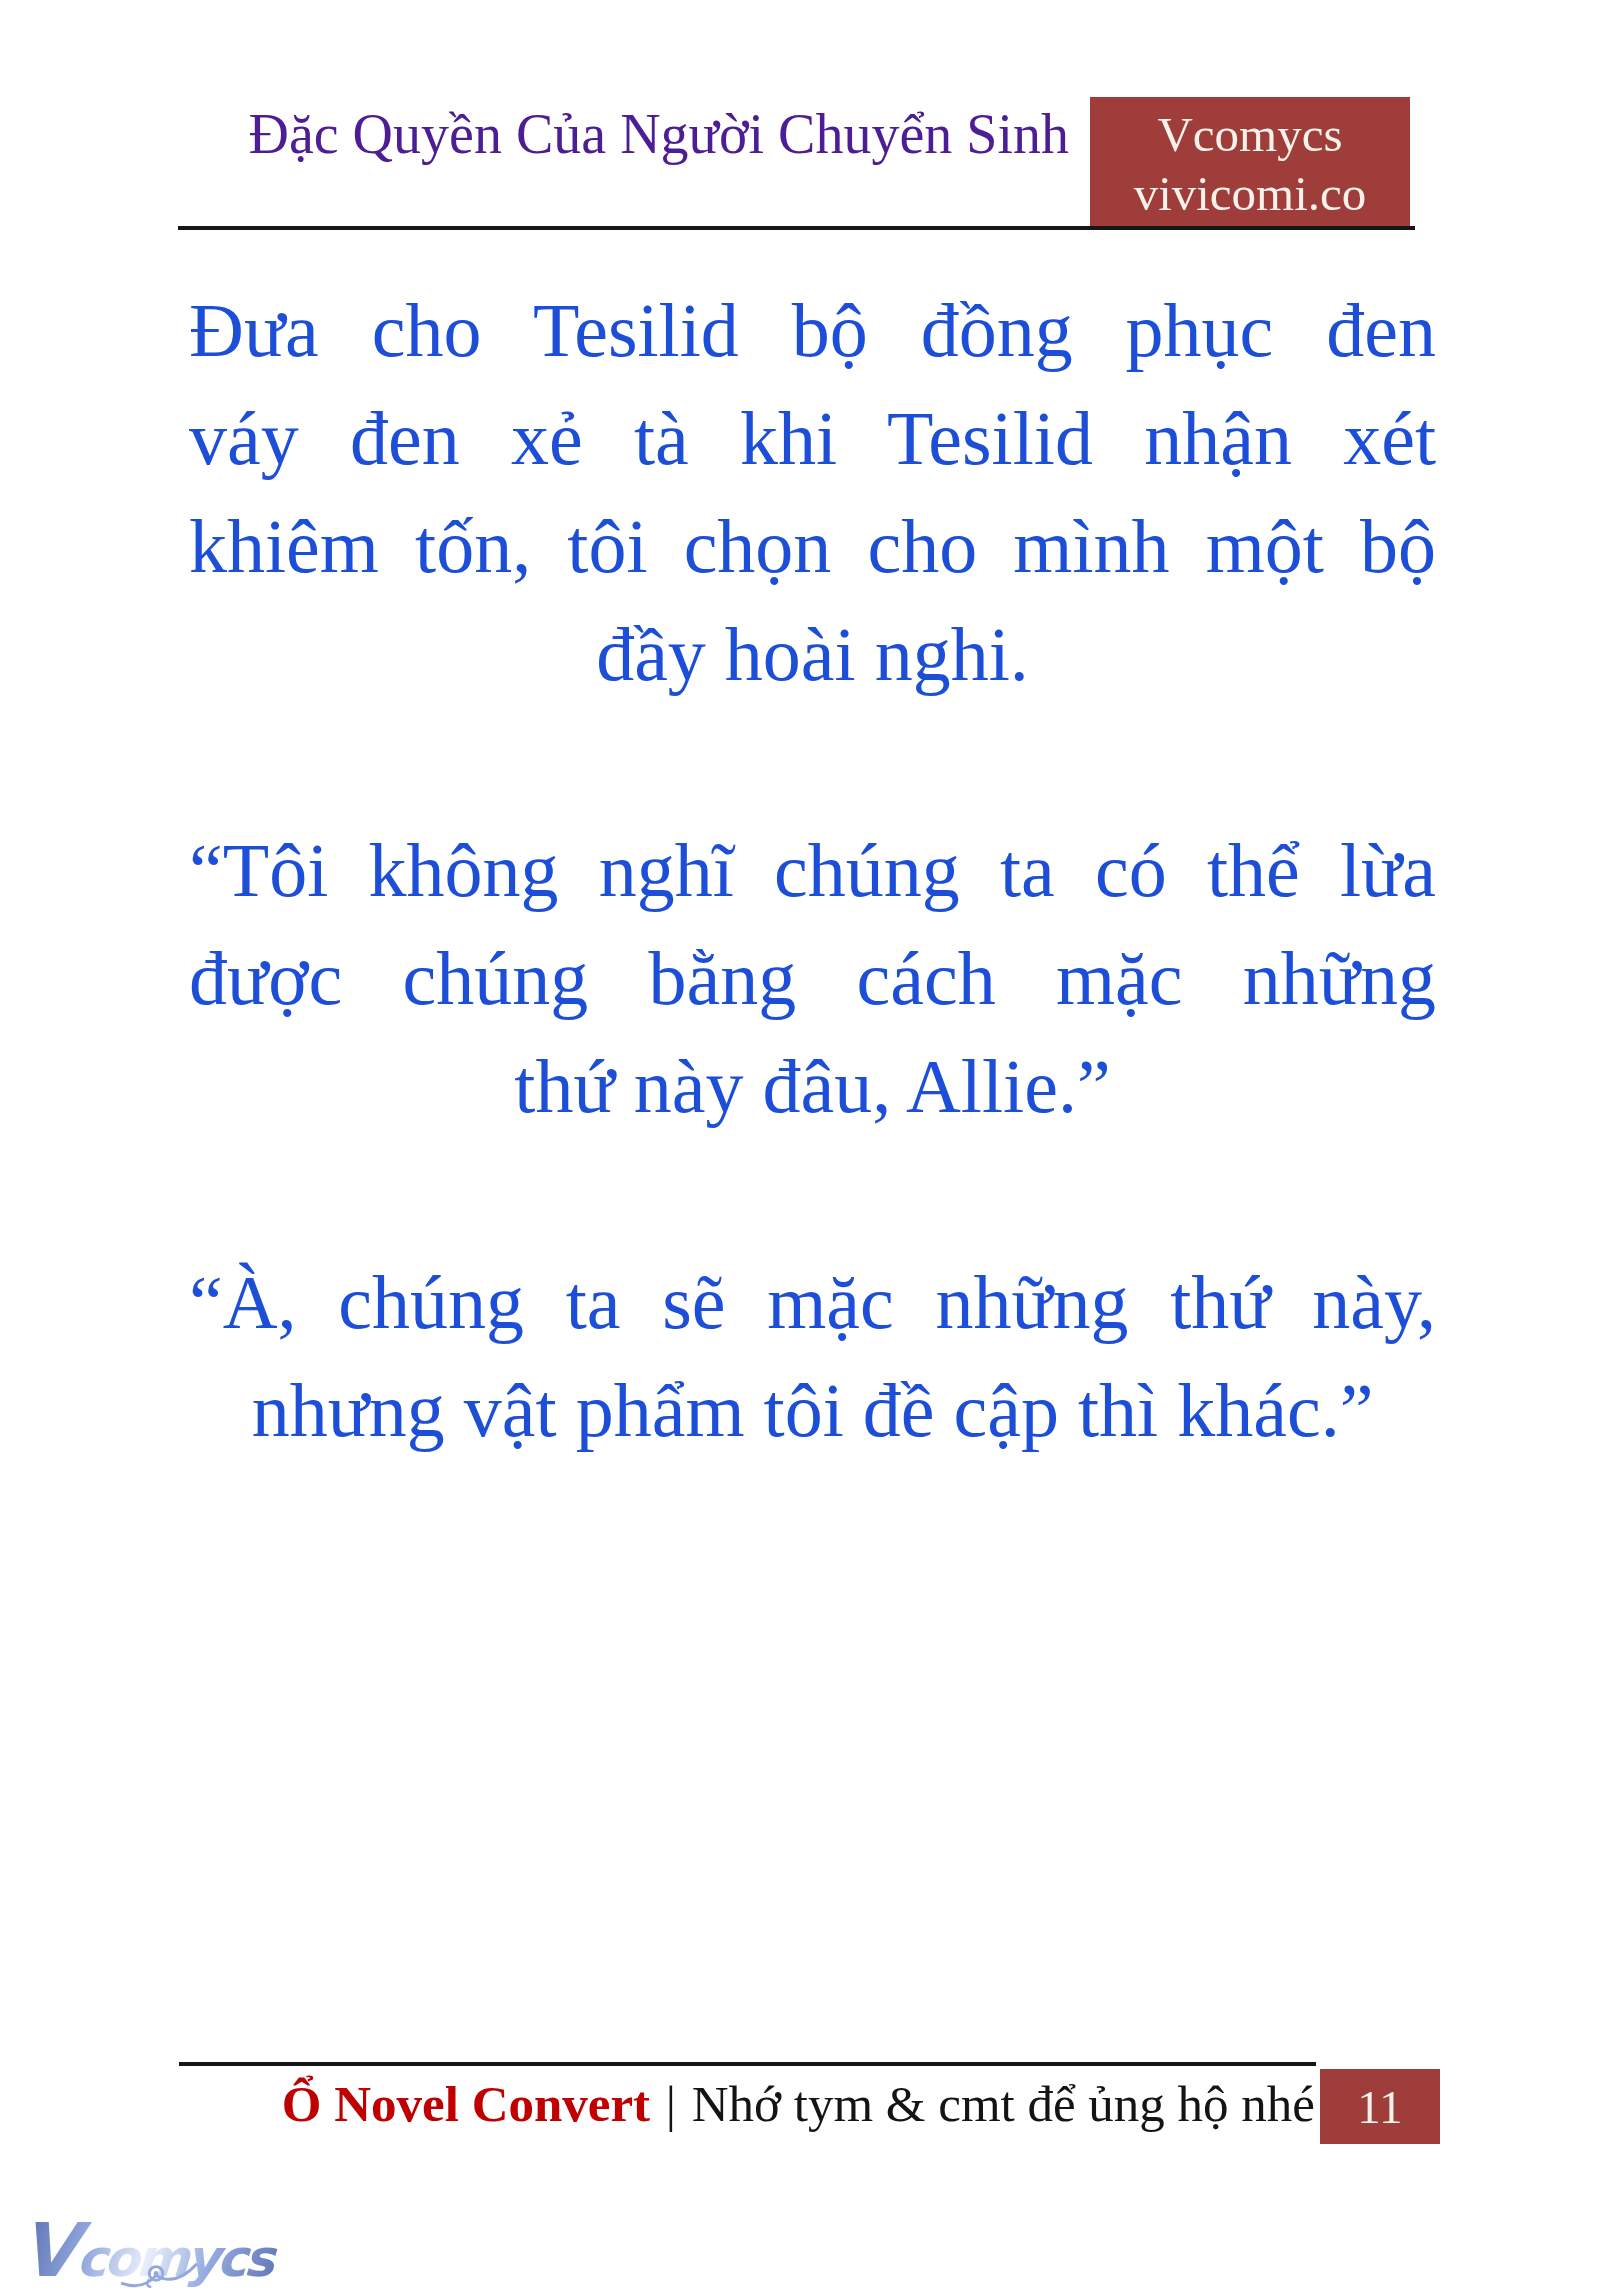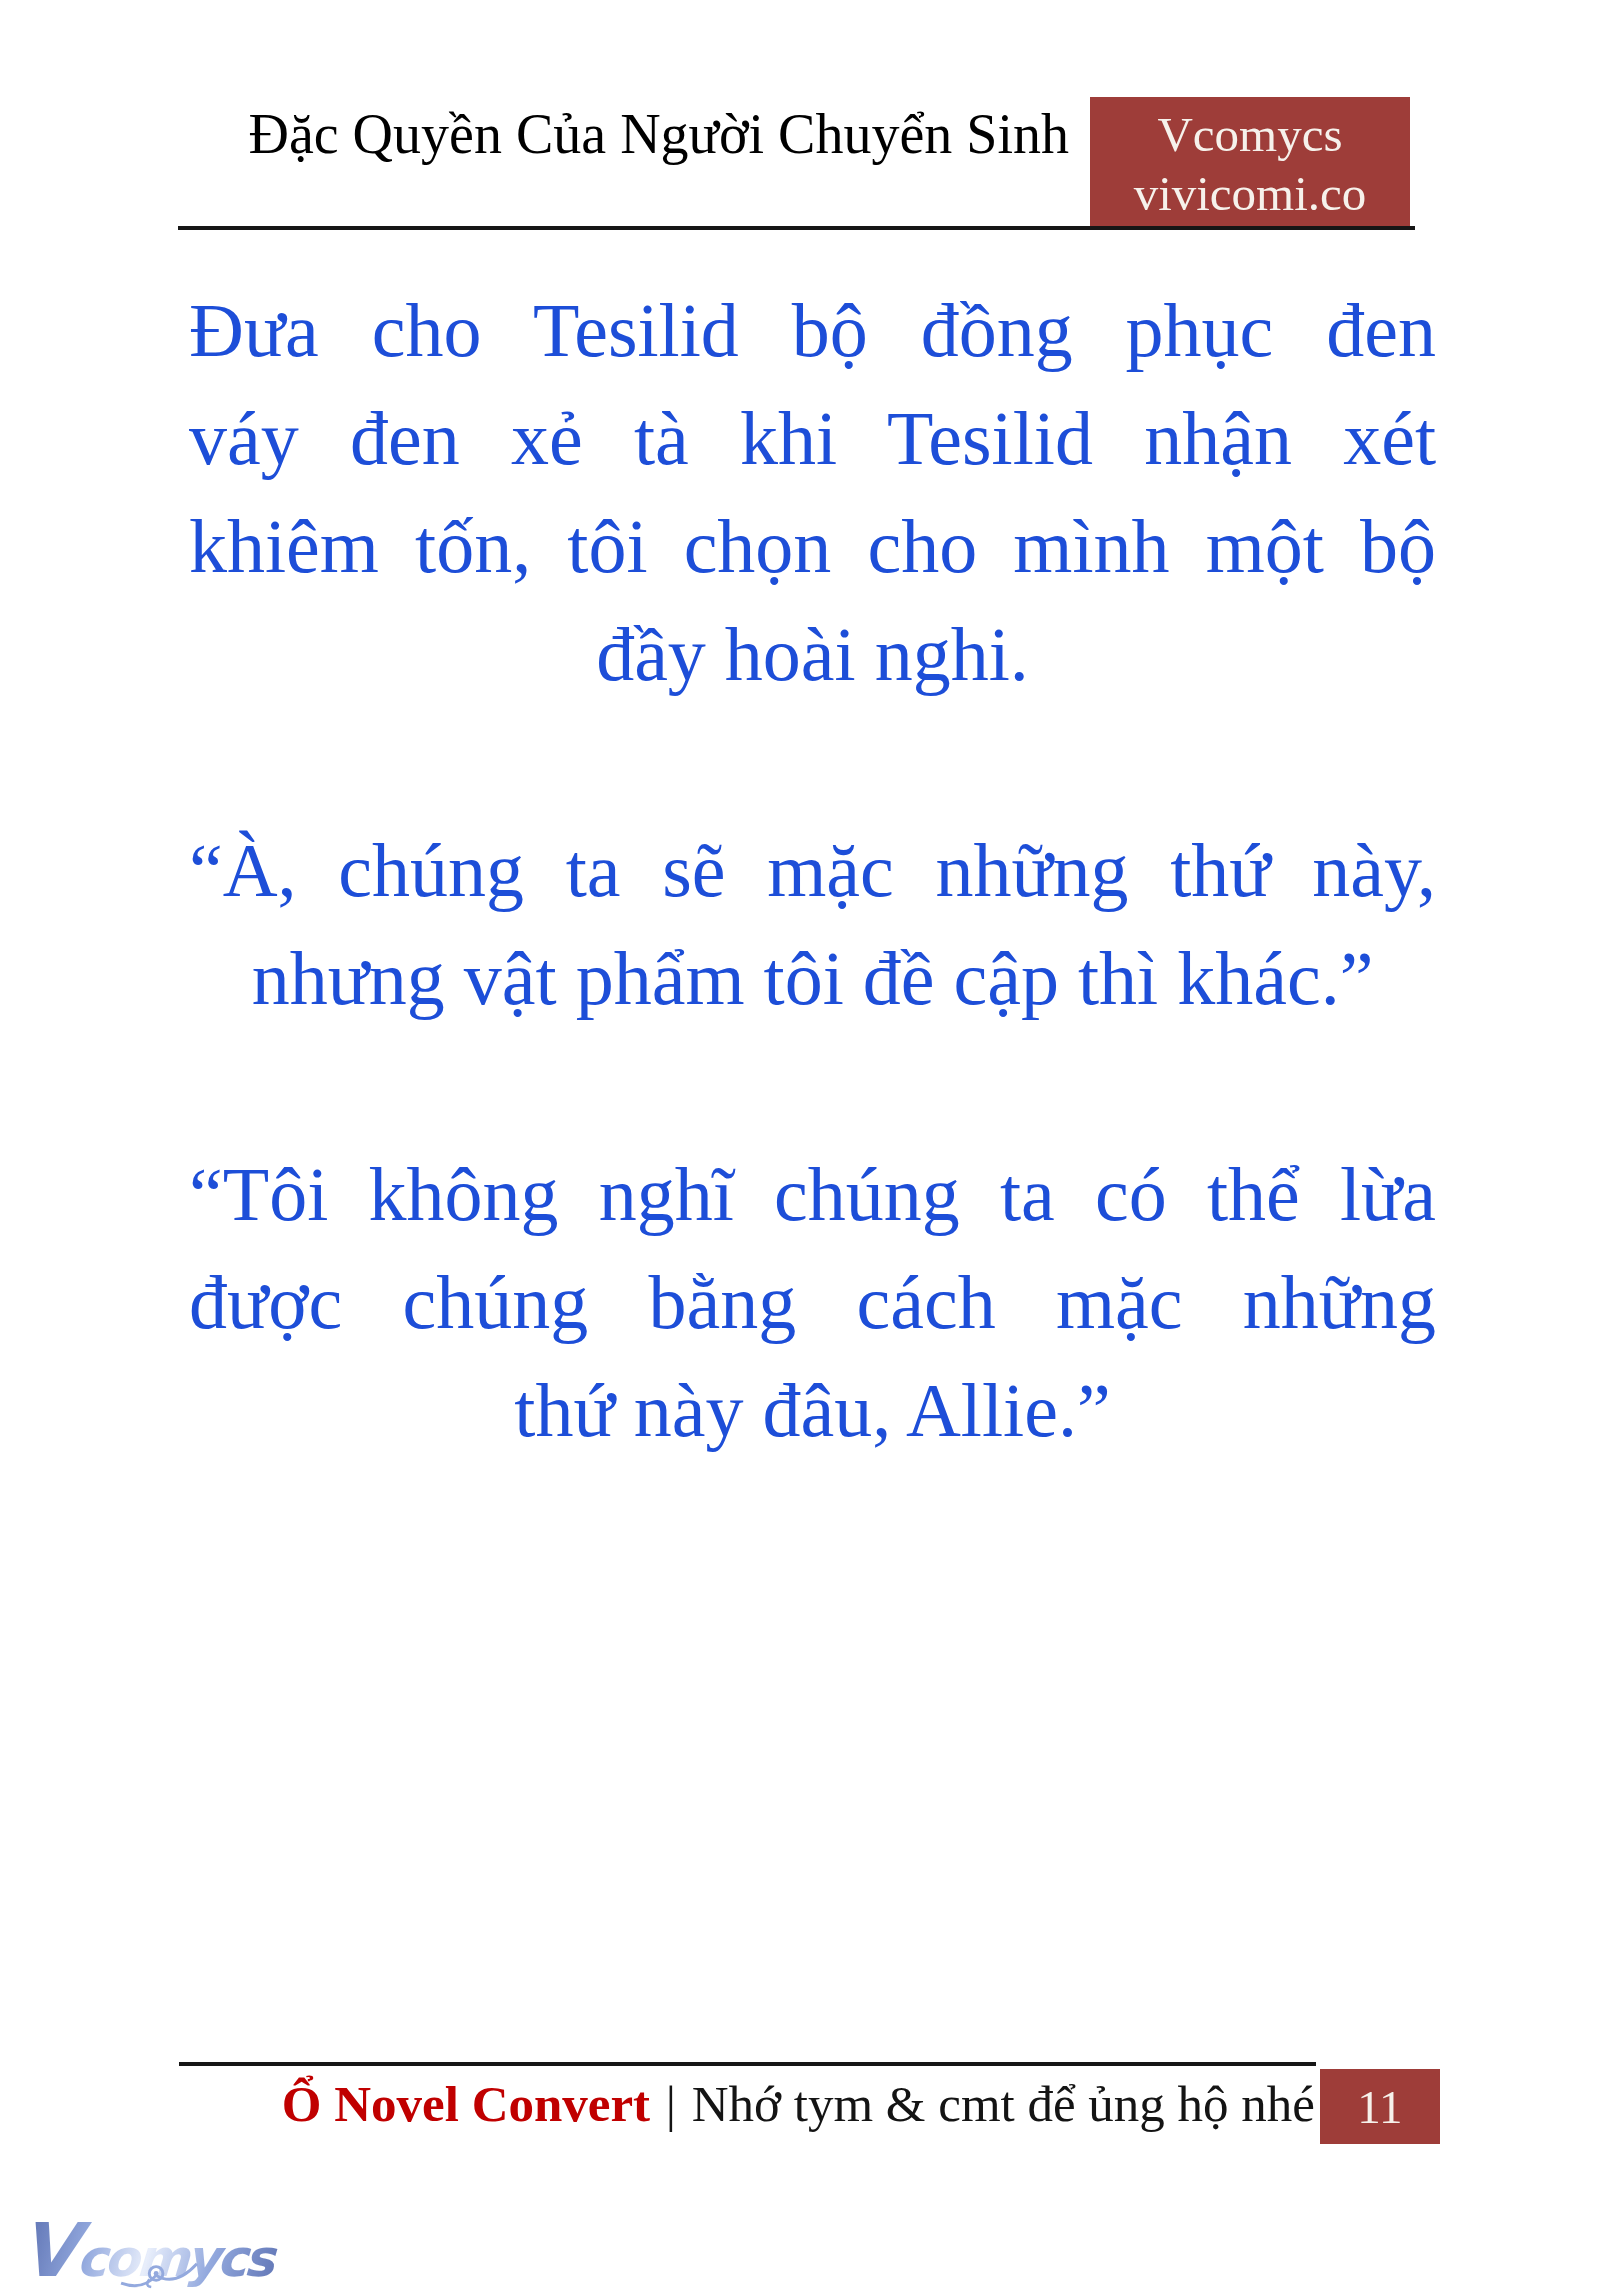--- a/index.html
+++ b/index.html
@@ -16,21 +16,21 @@
 
   
   .hdr-title {
     position: absolute;
     left: 182px;
     top: 102px;
     width: 887px;
     text-align: right;
     font-size: 56px;
     line-height: 65px;
-    color: #000000;
+    color: #4c1d95;
     white-space: nowrap;
   }
   .hdr-badge {
     position: absolute;
     left: 1090px;
     top: 97px;
     width: 320px;
     height: 133px;
     background: var(--brand-red, #9E3D39);
     color: #F6F1EB;
@@ -147,27 +147,27 @@
   <div class="hdr-rule"></div>
 
   <div class="content">
     <div class="para">
       <div class="line j">Đưa cho Tesilid bộ đồng phục đen</div>
       <div class="line j">váy đen xẻ tà khi Tesilid nhận xét</div>
       <div class="line j">khiêm tốn, tôi chọn cho mình một bộ</div>
       <div class="line">đầy hoài nghi.</div>
     </div>
     <div class="para">
-      <div class="line j">“À, chúng ta sẽ mặc những thứ này,</div>
-      <div class="line">nhưng vật phẩm tôi đề cập thì khác.”</div>
-    </div>
-    <div class="para">
       <div class="line j">“Tôi không nghĩ chúng ta có thể lừa</div>
       <div class="line j">được chúng bằng cách mặc những</div>
       <div class="line">thứ này đâu, Allie.”</div>
+    </div>
+    <div class="para">
+      <div class="line j">“À, chúng ta sẽ mặc những thứ này,</div>
+      <div class="line">nhưng vật phẩm tôi đề cập thì khác.”</div>
     </div>
   </div>
 
   <div class="ftr-rule"></div>
   <div class="ftr-text">
     <span class="ftr-credit">Ổ Novel Convert</span><span class="ftr-sep">|</span><span>Nhớ tym &amp; cmt để ủng hộ nhé</span>
   </div>
   <div class="ftr-page">
     <span>11</span>
   </div>

